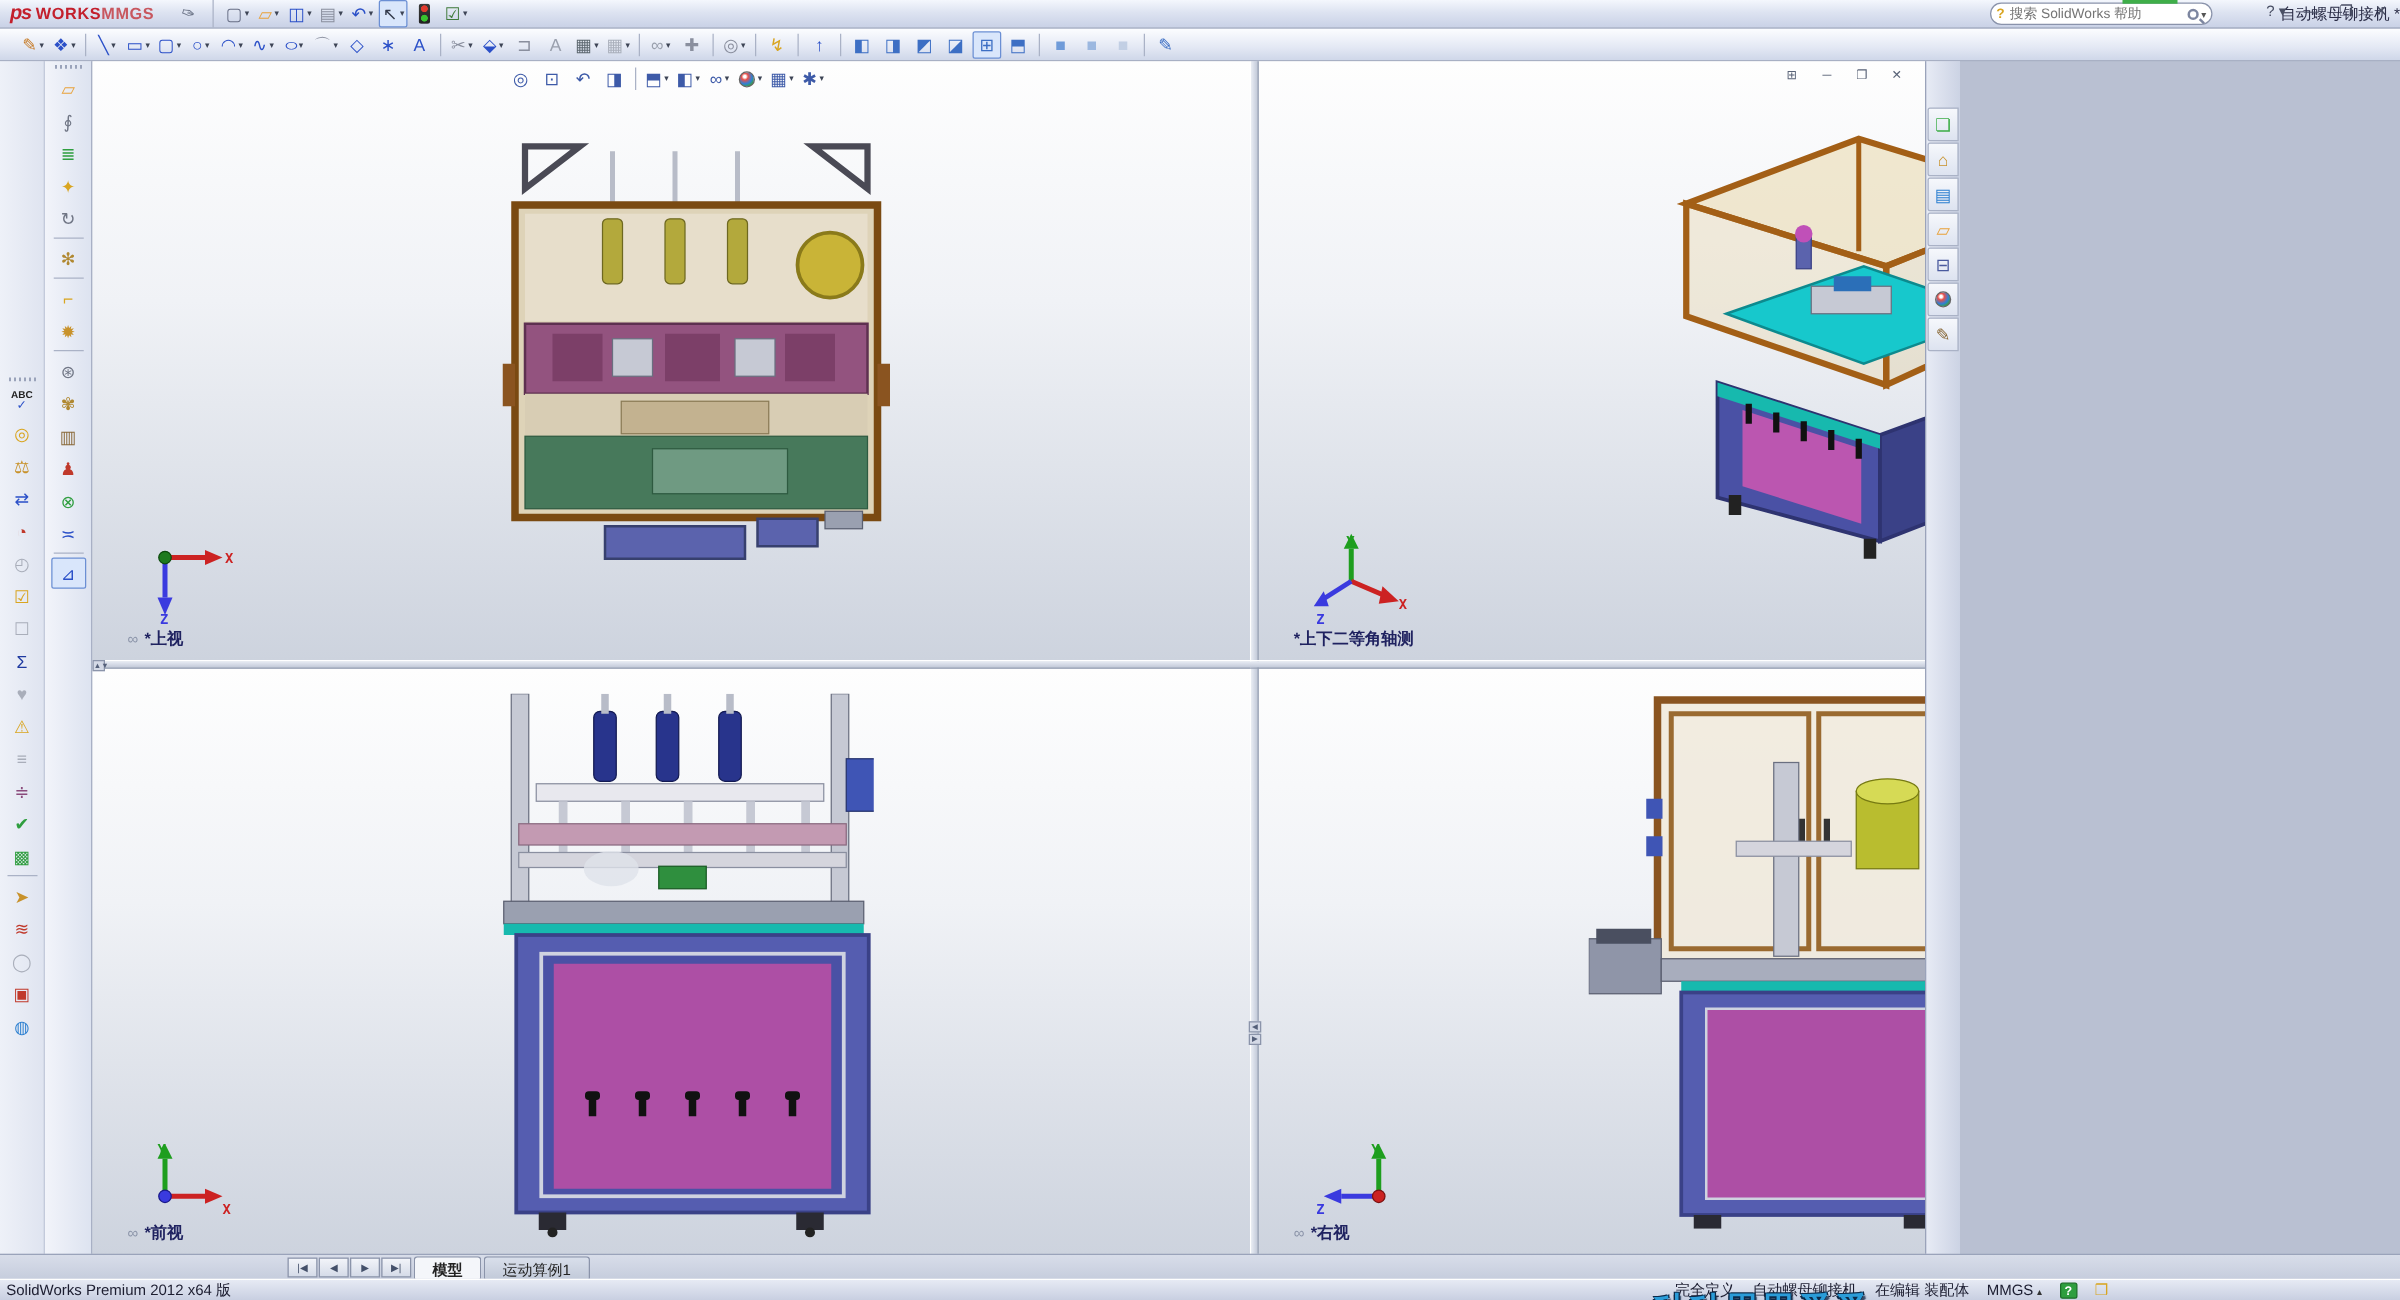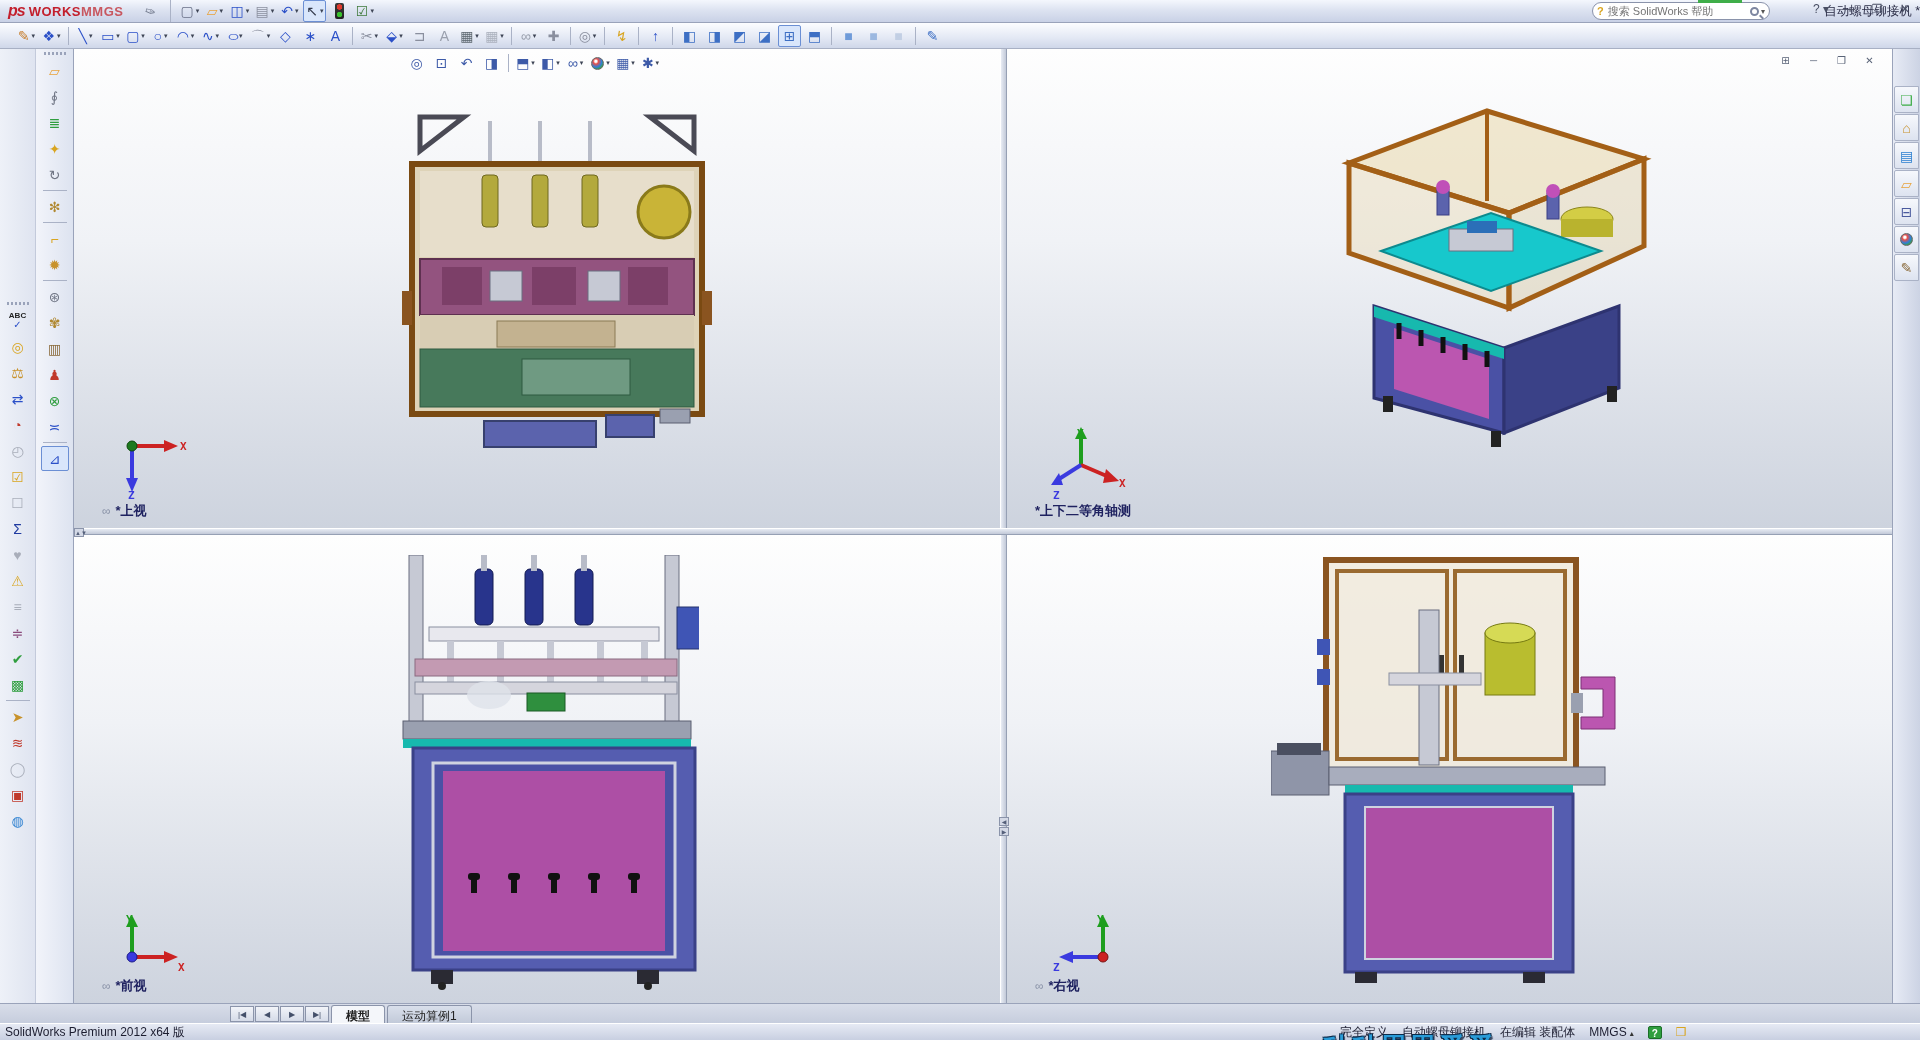--- a/index.html
+++ b/index.html
@@ -1,18 +1,18 @@
 <!DOCTYPE html>
 <html><head>
 <meta charset="utf-8">
 <style>
   * { margin:0; padding:0; box-sizing:border-box; }
   html,body { width:1920px; height:1040px; overflow:hidden; }
   body { font-family:"Liberation Sans","DejaVu Sans",sans-serif; font-size:12px; background:#b9c0d2; position:relative; }
-  #root { position:absolute; inset:0; width:1920px; height:1040px; background:#cfd5e3; }
+  #root { position:absolute; inset:0; width:1568px; height:1040px; background:#cfd5e3; }
 
   
   #title-bar { position:absolute; left:0; top:0; width:1920px; height:23px;
     background:linear-gradient(180deg,#f4f7fd 0%,#dde3f1 45%,#c9d1e6 100%);
     border-bottom:1px solid #9aa3ba; display:flex; align-items:center; }
   #logo { display:flex; align-items:baseline; padding:0 14px 0 8px; white-space:nowrap; }
   #logo .ds { color:#c31f2c; font-style:italic; font-weight:bold; font-size:16px; letter-spacing:-1px; margin-right:4px; }
   #logo .solid { color:#c31f2c; font-weight:bold; font-size:13px; letter-spacing:.5px; }
   #logo .works { color:#c8575f; font-weight:bold; font-size:13px; letter-spacing:.5px; }
   #menu-bar { display:flex; align-items:center; height:100%; }

